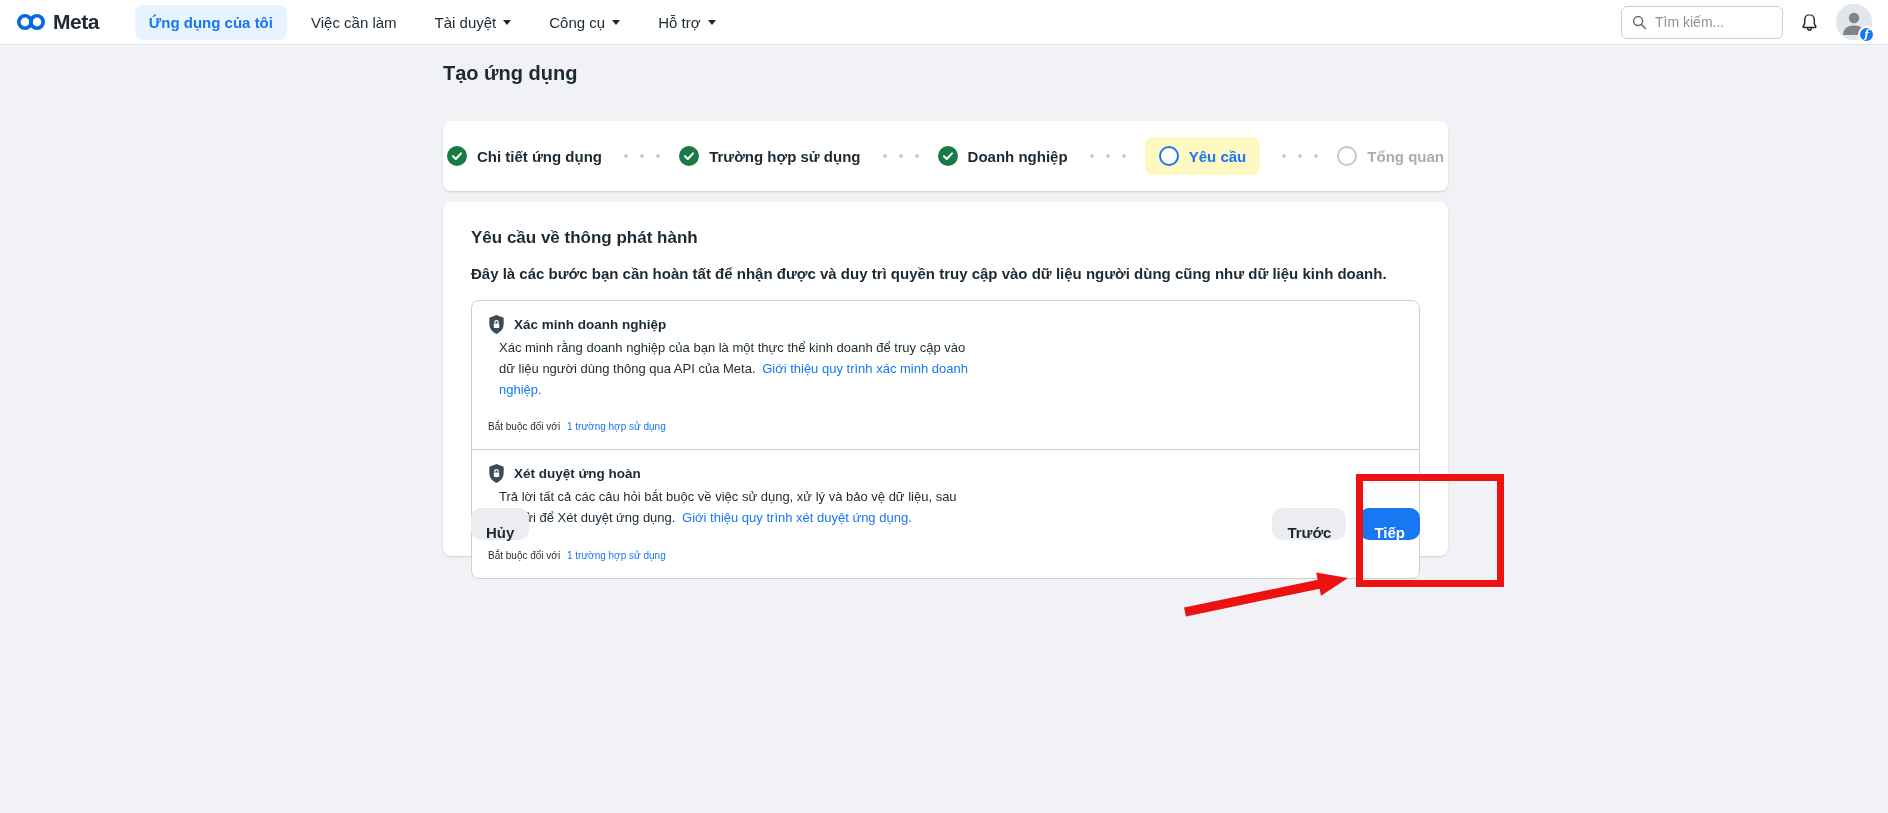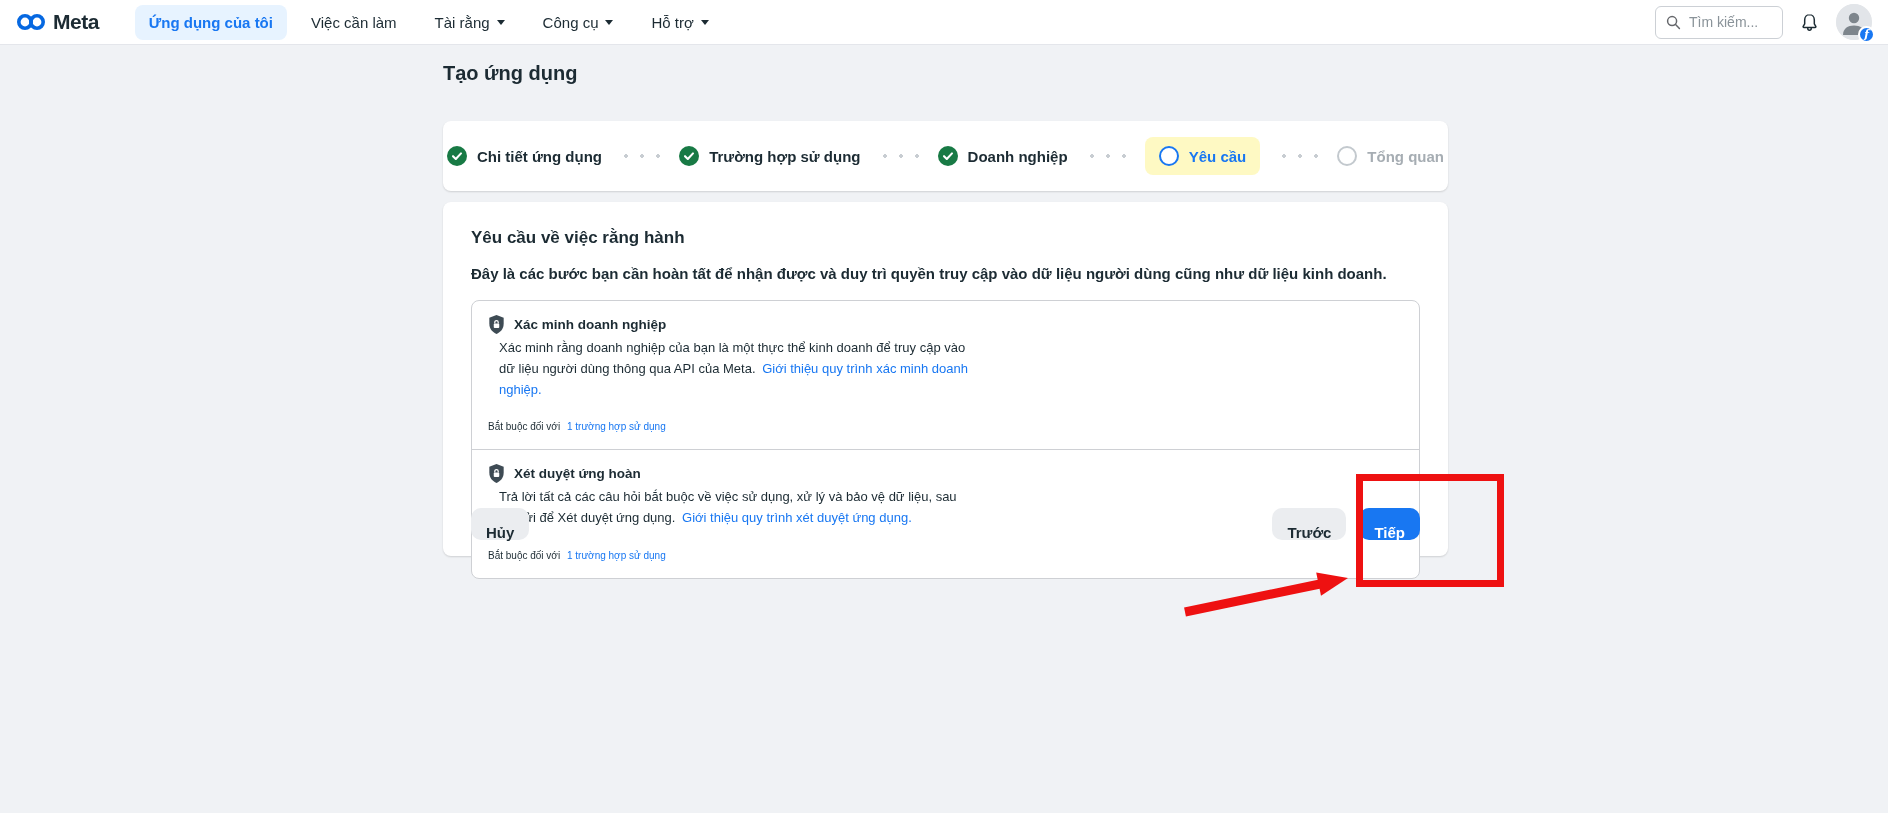--- a/index.html
+++ b/index.html
@@ -28,21 +28,21 @@
   }
   .nav-item.active { background: #e7f3ff; color: #1877f2; font-weight: 700; }
   .caret {
     width: 0; height: 0;
     border-left: 4.5px solid transparent; border-right: 4.5px solid transparent;
     border-top: 5.5px solid #1c2b33;
   }
   .nav-right { margin-left: auto; display: flex; align-items: center; gap: 16px; }
   .search-box {
     display: flex; align-items: center; gap: 8px;
-    width: 128px; height: 33px; padding: 0 10px;
+    width: 162px; height: 33px; padding: 0 10px;
     border: 1px solid #ccd0d5; border-radius: 6px; background: #fff;
   }
   .search-box input {
     border: none; outline: none; width: 100%;
     font-size: 14px; color: #1c2b33; background: transparent;
     font-family: inherit;
   }
   .search-box input::placeholder { color: #8a9399; }
   .bell-btn { display: flex; align-items: center; cursor: pointer; }
   .avatar {
@@ -148,21 +148,21 @@
     <span class="logo-text">Meta</span>
   </div>
   <div class="nav-items">
     <div class="nav-item active">
       <span>Ứng dụng của tôi</span>
     </div>
     <div class="nav-item">
       <span>Việc cần làm</span>
     </div>
     <div class="nav-item">
-      <span>Tài rằng</span>
+      <span>Tài duyệt</span>
       <span class="caret"></span>
     </div>
     <div class="nav-item">
       <span>Công cụ</span>
       <span class="caret"></span>
     </div>
     <div class="nav-item">
       <span>Hỗ trợ</span>
       <span class="caret"></span>
     </div>
@@ -229,21 +229,21 @@
     <span>Yêu cầu</span>
   </div>
   <div class="dots"></div>
   <div class="step upcoming">
     <span class="step-circle"></span>
     <span>Tổng quan</span>
   </div>
 </div>
 
 <div class="main-card">
-  <div class="card-heading">Yêu cầu về việc rằng hành</div>
+  <div class="card-heading">Yêu cầu về thông phát hành</div>
   <div class="card-subheading">Đây là các bước bạn cần hoàn tất để nhận được và duy trì quyền truy cập vào dữ liệu người dùng cũng như dữ liệu kinh doanh.</div>
 
   <div class="req-list">
     <div class="req-row">
       <div class="req-left">
         <div class="req-title-row">
           <span style="display:flex;">
             <svg width="17" height="19" viewBox="0 0 18 20">
               <path d="M9 0 L16.6 2.9 L16.6 9 C16.6 14.8 13.2 18.3 9 20 C4.8 18.3 1.4 14.8 1.4 9 L1.4 2.9 Z" fill="#3e4b54"></path>
               <rect x="6.1" y="9" width="5.8" height="4.6" rx="0.9" fill="#fff"></rect>

